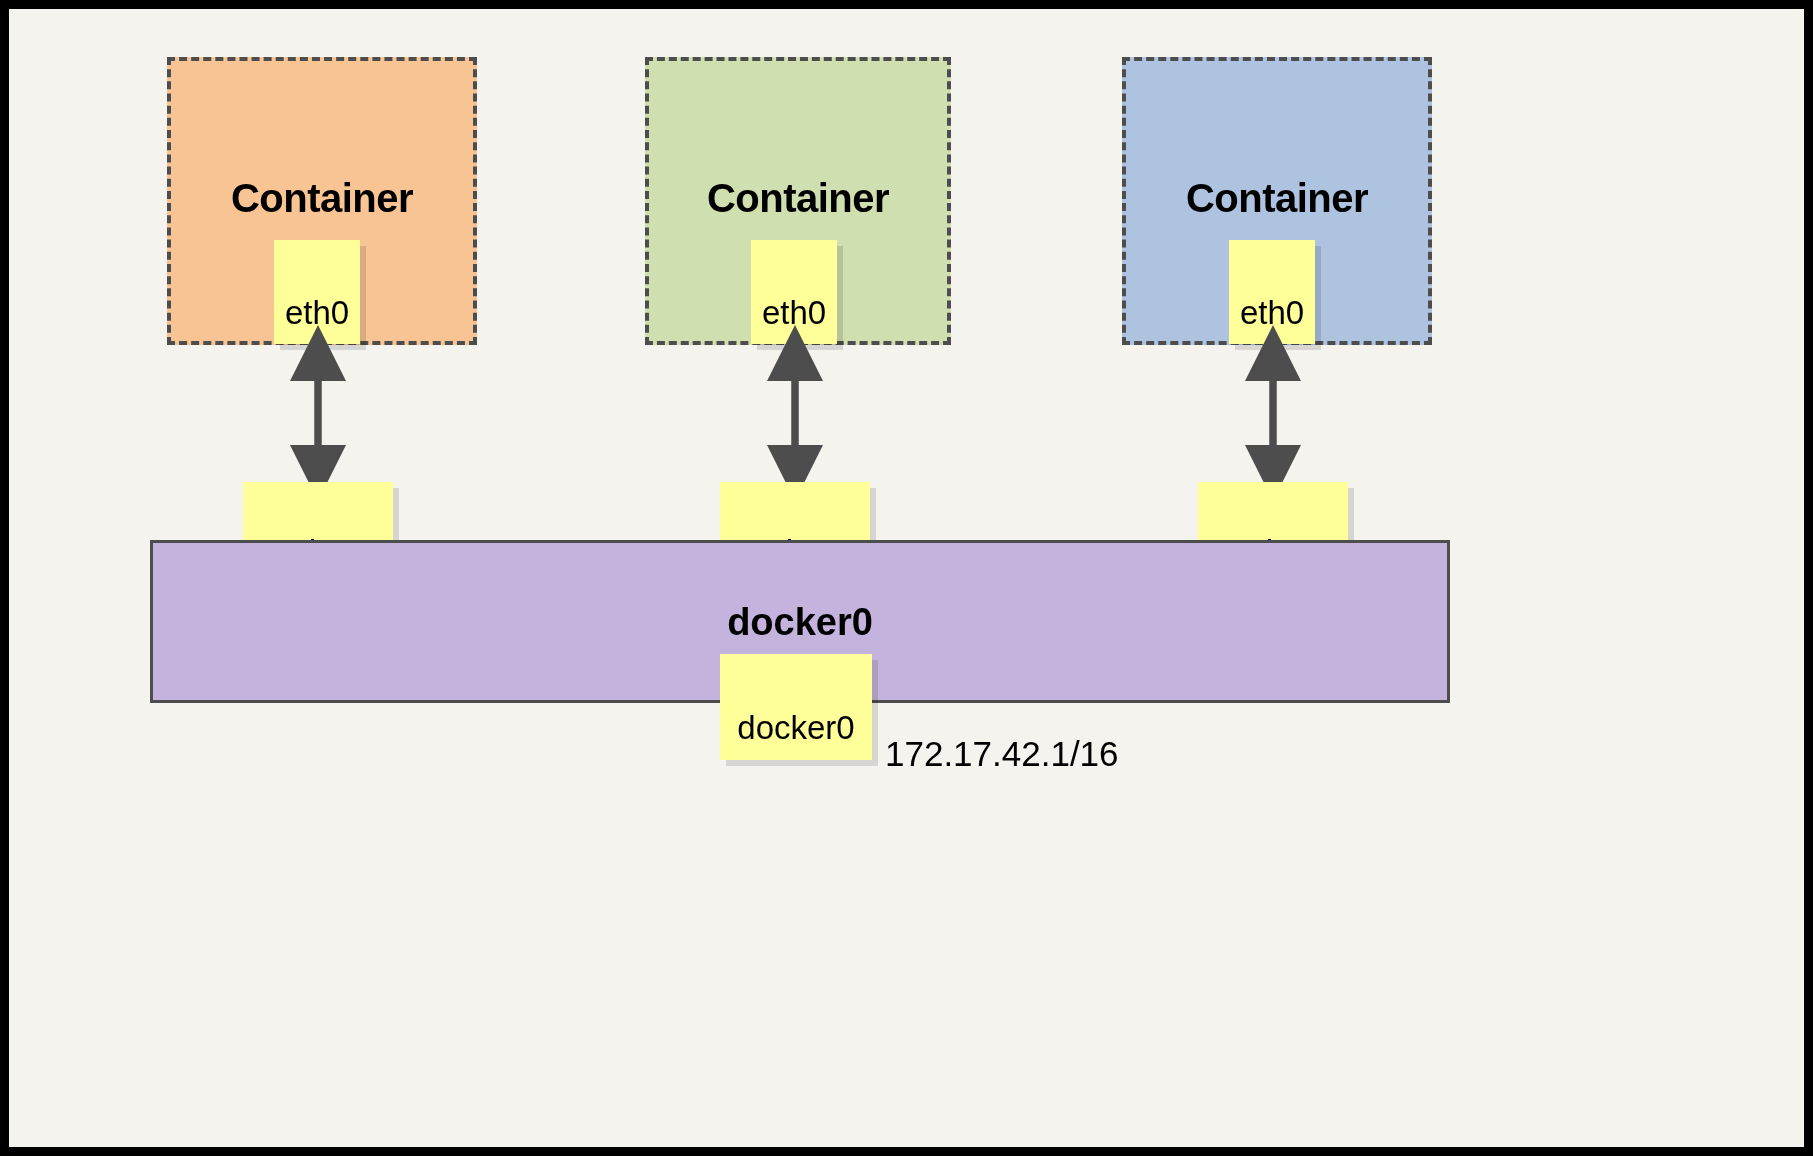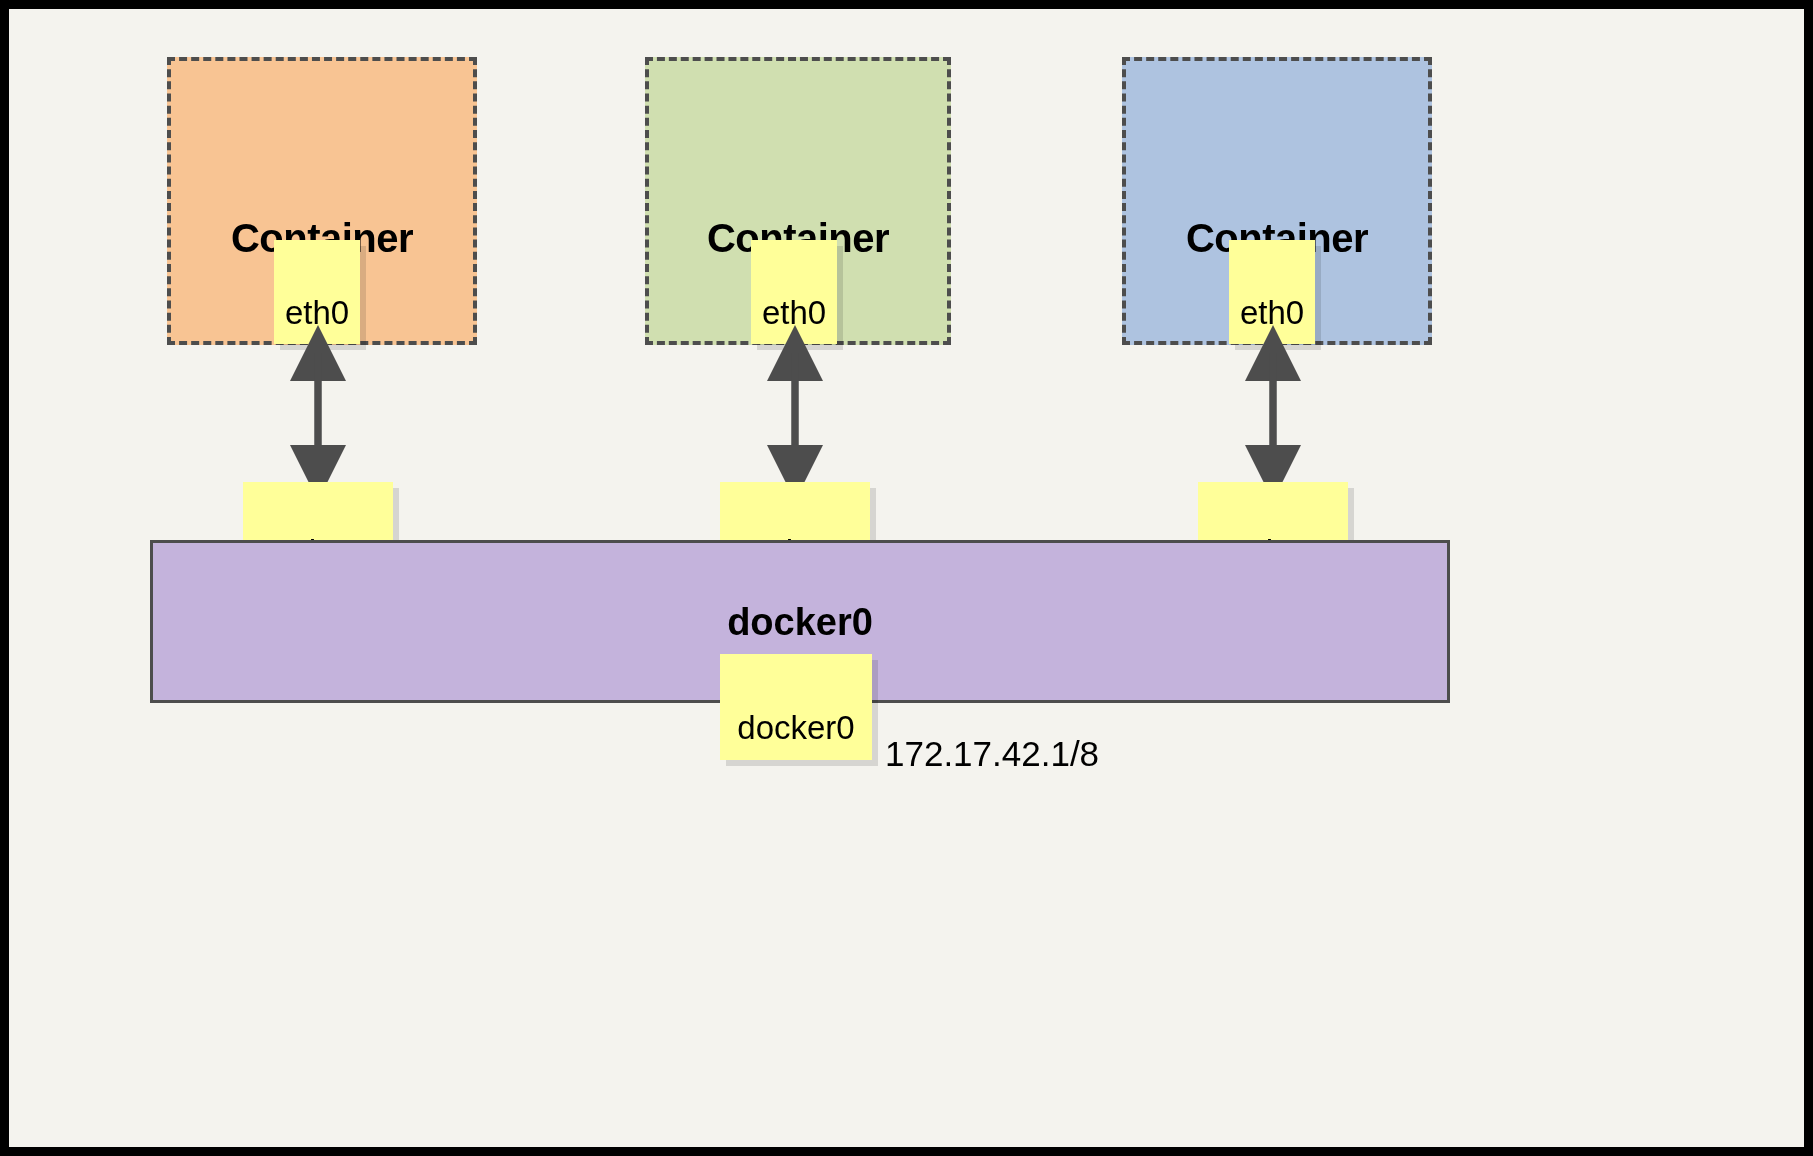--- a/index.html
+++ b/index.html
@@ -27,21 +27,20 @@
   }
   .container-title {
     position: absolute;
     left: 0;
     right: 0;
     text-align: center;
     font-size: 40px;
     font-weight: bold;
     color: #000000;
     letter-spacing: -0.5px;
-    margin-top: 40px;
   }
   
   .note-box {
     position: absolute;
     background: #ffff99;
     box-shadow: 6px 6px 0 0 rgba(0,0,0,0.12);
     display: flex;
     align-items: center;
     justify-content: center;
   }
@@ -170,16 +169,16 @@
   </div>
 
   <div id="bridge-bar" style="left:141px; top:531px; width:1300px; height:163px;"></div>
 
   <div id="bridge-title" style="left:141px; top:592px; width:1300px;">docker0</div>
 
   <div class="note-box anchor-top" style="left:711px; top:645px; width:152px; height:106px;">
     <span class="note-label">docker0</span>
   </div>
 
-  <div id="ip-label" style="left:876px; top:725px;">172.17.42.1/8</div>
+  <div id="ip-label" style="left:876px; top:725px;">172.17.42.1/16</div>
 
 
 </div>
 
 </body></html>

